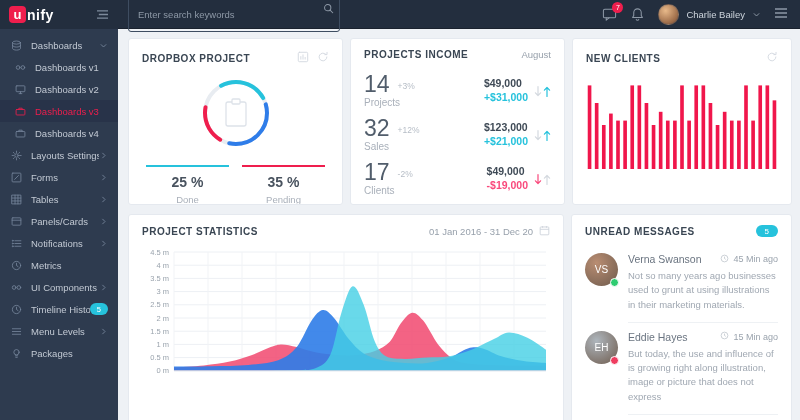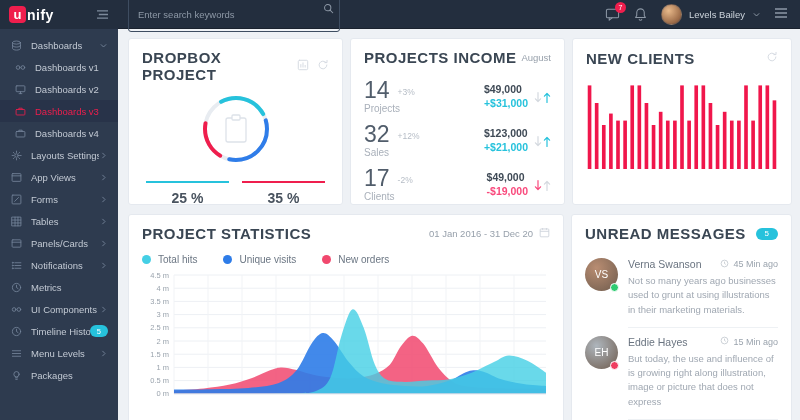--- a/index.html
+++ b/index.html
@@ -46,21 +46,21 @@
   .user .chev svg { width:9px; height:9px; stroke:currentColor; stroke-width:1.3; fill:none; }
   .hamburger svg { width:14px; height:12px; stroke:currentColor; stroke-width:1.4; fill:none; }
 
   
   .content { flex:1; padding:9px 8px 0 10px; min-width:0; }
   .row { display:flex; gap:7px; }
   .row1 { height:167px; }
   .row2 { margin-top:9px; height:260px; }
   .card { background:#fff; border:1px solid #e5e9ef; border-radius:3px; overflow:hidden; }
   .card-head { display:flex; align-items:center; justify-content:space-between; padding:10px 13px 6px; }
-  .card-title { font-size:15px; font-weight:bold; color:#3a4653; letter-spacing:.5px; }
+  .card-title { font-size:10px; font-weight:bold; color:#3a4653; letter-spacing:.5px; }
   .head-icons { display:flex; gap:8px; color:#d3d9e0; }
   .head-icons svg { width:12px; height:12px; stroke:currentColor; stroke-width:1.1; fill:none; stroke-linecap:round; stroke-linejoin:round; }
   .head-note { font-size:9.5px; color:#97a0ab; display:flex; align-items:center; gap:6px; }
   .head-note svg { width:11px; height:11px; stroke:#ccd2da; stroke-width:1.1; fill:none; }
 
   
   .card-dropbox { flex:0 0 215px; }
   .donut-wrap { display:flex; justify-content:center; margin-top:3px; }
   .pct-row { display:flex; gap:13px; padding:0 17px; margin-top:15px; }
   .pct-col { flex:1; text-align:center; border-top:2px solid #ccc; padding-top:7px; }
@@ -189,32 +189,20 @@
           </svg>
         </span>
         <span class="lbl">Layouts Settings</span>
         <span class="chev"><svg viewBox="0 0 12 12">
             <path d="M4.5 2.5L8 6l-3.5 3.5"></path>
           </svg></span>
       </div>
       <div class="sb-item">
         <span class="ic">
           <svg viewBox="0 0 12 12">
-            <rect x="1.2" y="1.8" width="9.6" height="8.4" rx="0.8"></rect>
-            <path d="M1.2 4.2h9.6"></path>
-          </svg>
-        </span>
-        <span class="lbl">App Views</span>
-        <span class="chev"><svg viewBox="0 0 12 12">
-            <path d="M4.5 2.5L8 6l-3.5 3.5"></path>
-          </svg></span>
-      </div>
-      <div class="sb-item">
-        <span class="ic">
-          <svg viewBox="0 0 12 12">
             <rect x="1.2" y="1.2" width="9.6" height="9.6" rx="0.8"></rect>
             <path d="M4 8l4.2-4.2"></path>
           </svg>
         </span>
         <span class="lbl">Forms</span>
         <span class="chev"><svg viewBox="0 0 12 12">
             <path d="M4.5 2.5L8 6l-3.5 3.5"></path>
           </svg></span>
       </div>
       <div class="sb-item">
@@ -329,21 +317,21 @@
         <span class="tb-badge">7</span>
       </span>
       <span class="tb-ic">
         <svg viewBox="0 0 16 16">
             <path d="M8 2a4 4 0 0 0-4 4v3l-1.2 2.2h10.4L12 9V6a4 4 0 0 0-4-4z"></path>
             <path d="M6.6 13.2a1.5 1.5 0 0 0 2.8 0"></path>
           </svg>
       </span>
       <div class="user">
         <span class="avatar"></span>
-        <span class="user-name">Levels Bailey</span>
+        <span class="user-name">Charlie Bailey</span>
         <span class="chev">
           <svg viewBox="0 0 12 12">
               <path d="M2.5 4.5L6 8l3.5-3.5"></path>
             </svg>
         </span>
       </div>
       <span class="hamburger">
         <svg viewBox="0 0 14 12">
             <path d="M1 2h12M1 6h12M1 10h12"></path>
           </svg>
@@ -520,34 +508,20 @@
         <div class="card-head">
           <span class="card-title">PROJECT STATISTICS</span>
           <span class="head-note">
             <span>01 Jan 2016 - 31 Dec 20</span>
             <span><svg viewBox="0 0 14 14">
                   <rect x="1.5" y="2.5" width="11" height="10" rx="1"></rect>
                   <path d="M1.5 5.5h11M4.5 1.5v2M9.5 1.5v2"></path>
                 </svg></span>
           </span>
         </div>
-        <div class="legend" id="stats-legend">
-            <span class="leg-item">
-              <span class="leg-dot" style="background: rgb(68, 207, 229);"></span>
-              <span>Total hits</span>
-            </span>
-            <span class="leg-item">
-              <span class="leg-dot" style="background: rgb(46, 124, 232);"></span>
-              <span>Unique visits</span>
-            </span>
-            <span class="leg-item">
-              <span class="leg-dot" style="background: rgb(241, 72, 110);"></span>
-              <span>New orders</span>
-            </span>
-          </div>
         <svg id="stats-svg" width="100%" height="155" viewBox="0 0 412 155">
             <line x1="34" y1="8" x2="406" y2="8" stroke="#edf0f4" stroke-width="1"></line>
             <text x="29" y="10.6" font-size="7.5" fill="#9aa3ad" text-anchor="end" font-family="Liberation Sans, sans-serif">4.5 m</text>
             <line x1="34" y1="21.2" x2="406" y2="21.2" stroke="#edf0f4" stroke-width="1"></line>
             <text x="29" y="23.8" font-size="7.5" fill="#9aa3ad" text-anchor="end" font-family="Liberation Sans, sans-serif">4 m</text>
             <line x1="34" y1="34.4" x2="406" y2="34.4" stroke="#edf0f4" stroke-width="1"></line>
             <text x="29" y="37" font-size="7.5" fill="#9aa3ad" text-anchor="end" font-family="Liberation Sans, sans-serif">3.5 m</text>
             <line x1="34" y1="47.599999999999994" x2="406" y2="47.599999999999994" stroke="#edf0f4" stroke-width="1"></line>
             <text x="29" y="50.199999999999996" font-size="7.5" fill="#9aa3ad" text-anchor="end" font-family="Liberation Sans, sans-serif">3 m</text>
             <line x1="34" y1="60.8" x2="406" y2="60.8" stroke="#edf0f4" stroke-width="1"></line>

